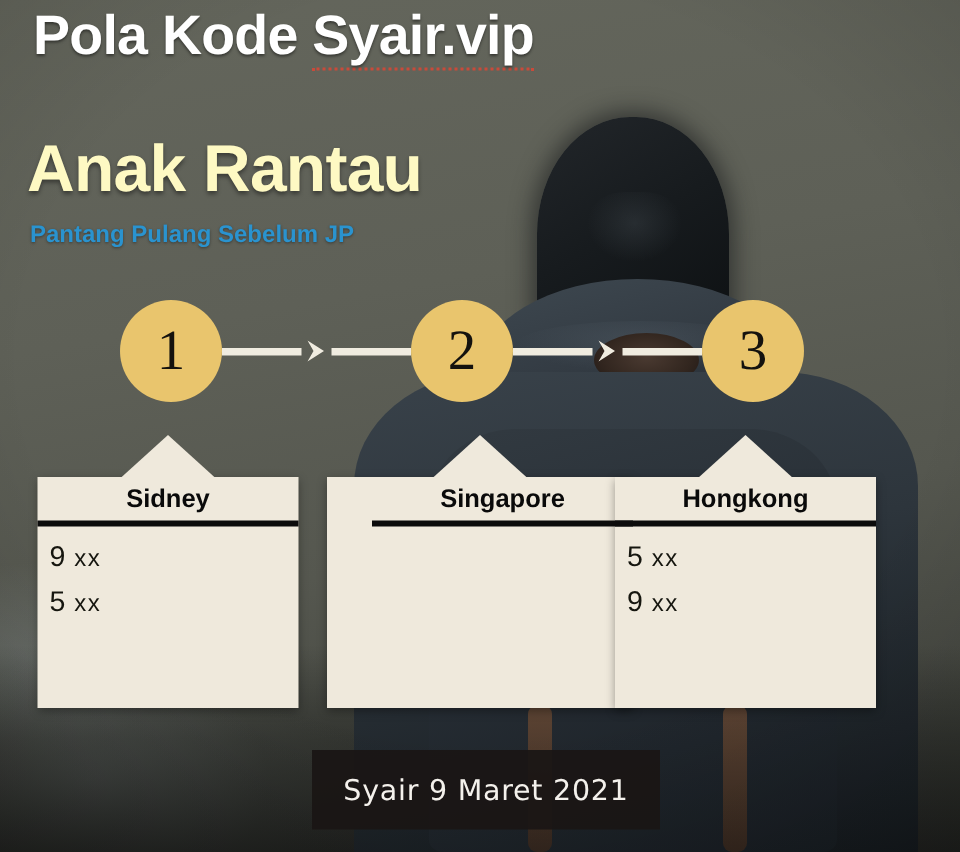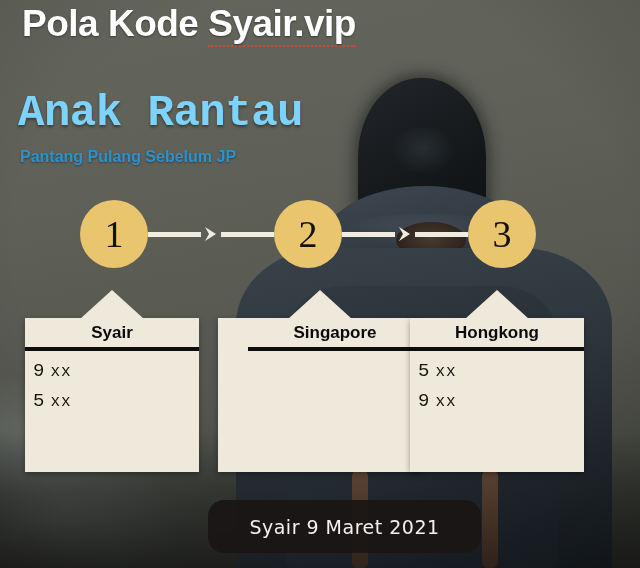--- a/index.html
+++ b/index.html
@@ -129,25 +129,24 @@
   }
   .title-underlined {
     border-bottom: 2px dotted #c94a3a;
     padding-bottom: 1px;
   }
   .title-sub {
     position: absolute;
     left: 18px; top: 88px;
     font-size: 44px;
     font-weight: 700;
-    color: #7dd3fc;
+    color: #fef9c3;
     letter-spacing: -0.5px;
     white-space: nowrap;
     text-shadow: 0 2px 3px rgba(0,0,0,0.40);
-    font-family: Liberation Mono, monospace;
   }
   .title-tag {
     position: absolute;
     left: 20px; top: 148px;
     font-size: 16px;
     font-weight: 700;
     color: #2a93cf;
     letter-spacing: 0px;
     white-space: nowrap;
     text-shadow: 0 1px 2px rgba(0,0,0,0.40);
@@ -223,39 +222,38 @@
     color: #0a0a0a;
     padding: 5px 0 4px;
     border-bottom: 4px solid #0c0c0c;
     position: relative;
     z-index: 2;
   }
   .card-body {
     padding: 6px 0 0 8px;
   }
   .card-row {
-    font-family: Liberation Mono, monospace;
+    font-family: Liberation Sans, sans-serif;
     font-size: 16px;
     color: #16160f;
     line-height: 1.0;
     padding: 5px 0 6px;
     letter-spacing: 1px;
   }
   .card-row .digit { font-size: 19px; margin-right: 5px; }
 
   
   .caption-bar {
     position: absolute;
     left: 208px; top: 500px;
-    width: 273px; height: 53px;
+    width: 232px; height: 53px;
     background: rgba(26,22,20,0.93);
     display: flex;
     align-items: center;
     justify-content: center;
-    border-radius: 16px;
   }
   .caption-text {
     font-family: "DejaVu Sans", sans-serif;
     font-size: 19px;
     color: #f4f1ec;
     letter-spacing: 0.5px;
     white-space: nowrap;
   }
 </style>
 </head>
@@ -309,21 +307,21 @@
         <svg width="16" height="18" viewBox="0 0 16 18">
             <path d="M2 2 L13 9 L2 16 L6 9 Z" fill="#f0ece0"></path>
           </svg>
       </span>
       <span class="conn-seg"></span>
     </div>
   </div>
 
   <div class="card p1">
     <div class="card-point"></div>
-    <div class="card-title">Syair</div>
+    <div class="card-title">Sidney</div>
     <div class="card-body">
       <div class="card-row"><span class="digit">9</span><span>xx</span></div>
       <div class="card-row"><span class="digit">5</span><span>xx</span></div>
     </div>
   </div>
 
   <div class="card p2">
     <div class="card-point"></div>
     <div class="card-title">Singapore</div>
     <div class="card-body"></div>

